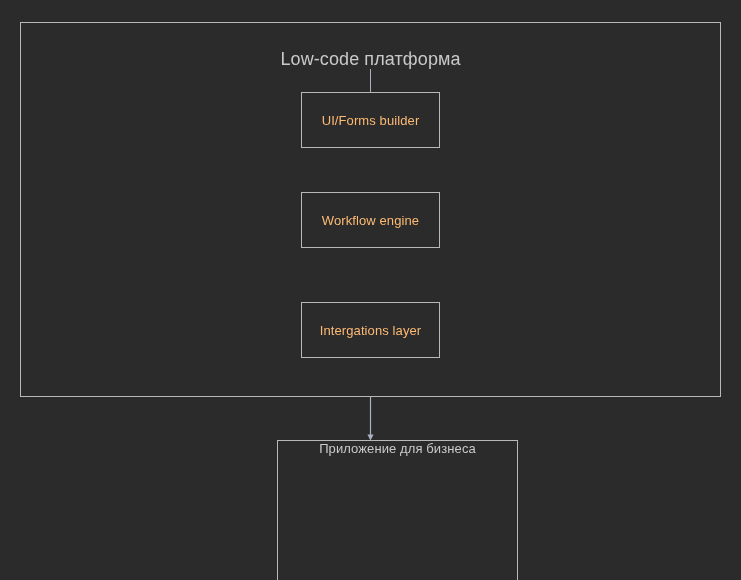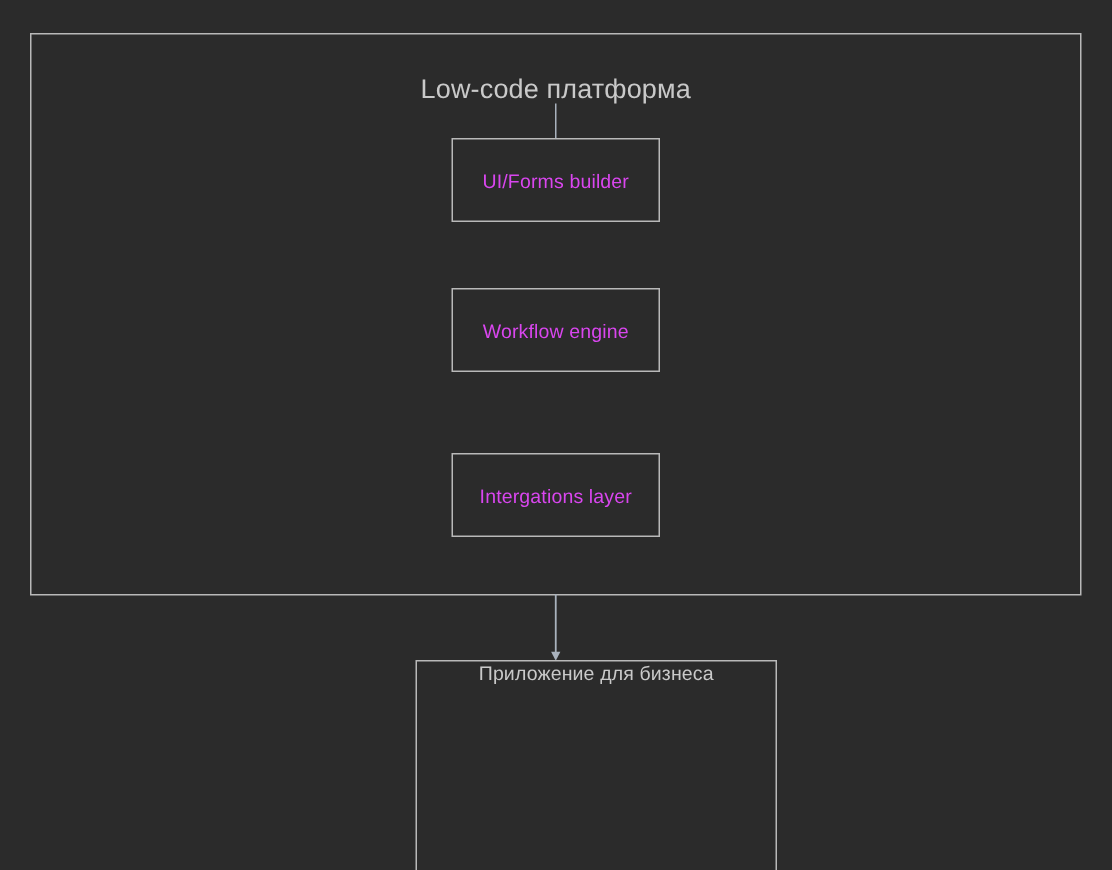--- a/index.html
+++ b/index.html
@@ -65,21 +65,21 @@
     height: 56px;
     border: 1px solid #b9b9b9;
     box-sizing: border-box;
     display: flex;
     align-items: center;
     justify-content: center;
     background: transparent;
   }
   .component-box .box-label {
     font-size: 13px;
-    color: #d946ef;
+    color: #fdba74;
     white-space: nowrap;
     letter-spacing: 0.1px;
   }
 
   .component-box.pos-0 { top: 92px; }
   .component-box.pos-1 { top: 192px; }
   .component-box.pos-2 { top: 302px; }
 
   
   .flow-arrow {

